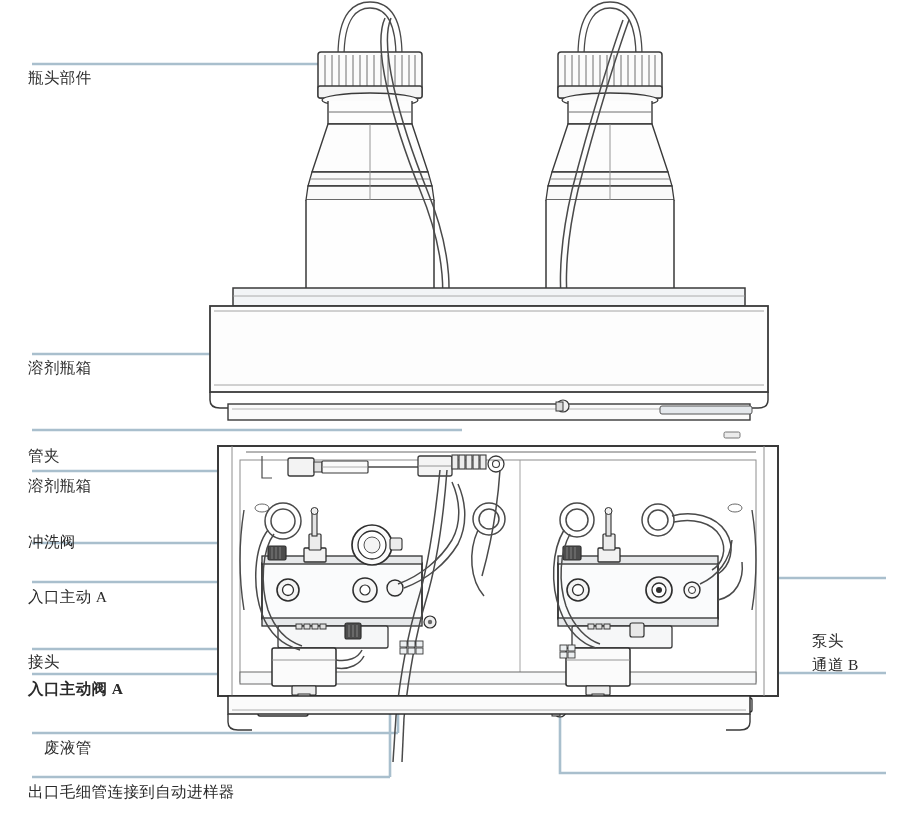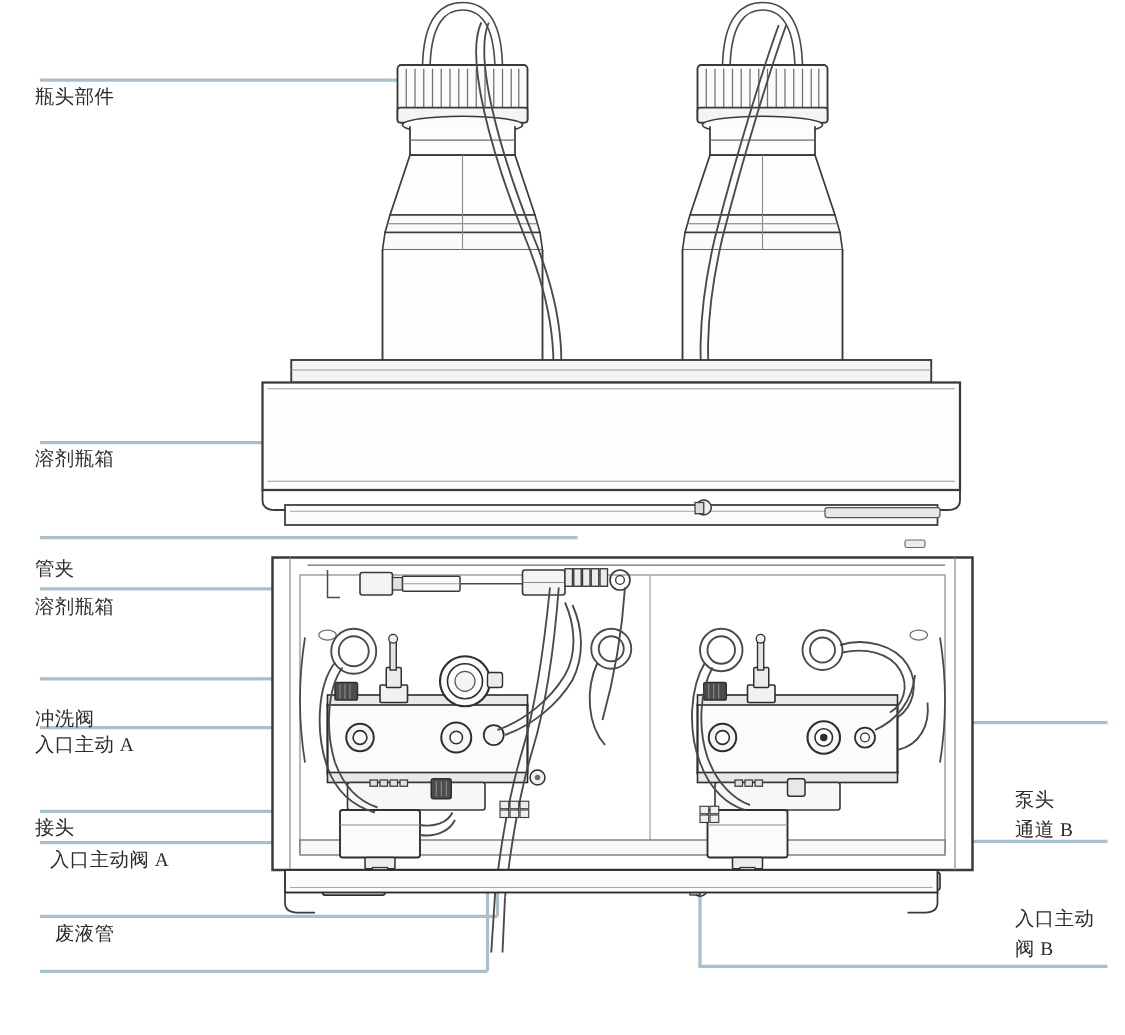--- a/index.html
+++ b/index.html
@@ -360,30 +360,29 @@
   </svg>
 
   <div class="callout-label" style="left:28px; top:66px;">瓶头部件</div>
 
   <div class="callout-label" style="left:28px; top:356px;">溶剂瓶箱</div>
 
   <div class="callout-label" style="left:28px; top:432px;margin-top:12px;">管夹</div>
 
   <div class="callout-label" style="left:28px; top:474px;">溶剂瓶箱</div>
 
-  <div class="callout-label" style="left:28px; top:564px;">冲洗阀</div>
+  <div class="callout-label" style="left:28px; top:530px;">冲洗阀</div>
 
   <div class="callout-label" style="left:28px; top:585px;">入口主动 A</div>
 
   <div class="callout-label" style="left:28px; top:651px;font-family:Liberation Mono, monospace;">接头</div>
 
-  <div class="callout-label" style="left:40px; top:677px;">入口主动阀 A</div>
+  <div class="callout-label" style="left:28px; top:677px;font-weight:bold;">入口主动阀 A</div>
 
   <div class="callout-label" style="left:44px; top:736px;">废液管</div>
 
+  <div class="callout-label" style="left:28px; top:780px;">出口毛细管连接到自动进样器</div>
 
   <div class="callout-label right" style="left:812px; top:581px;">泵头
 通道 B</div>
 
-  <div class="callout-label right" style="left:812px; top:676px;">入口主动
-阀 B</div>
 
 </div>
 
 </body></html>

